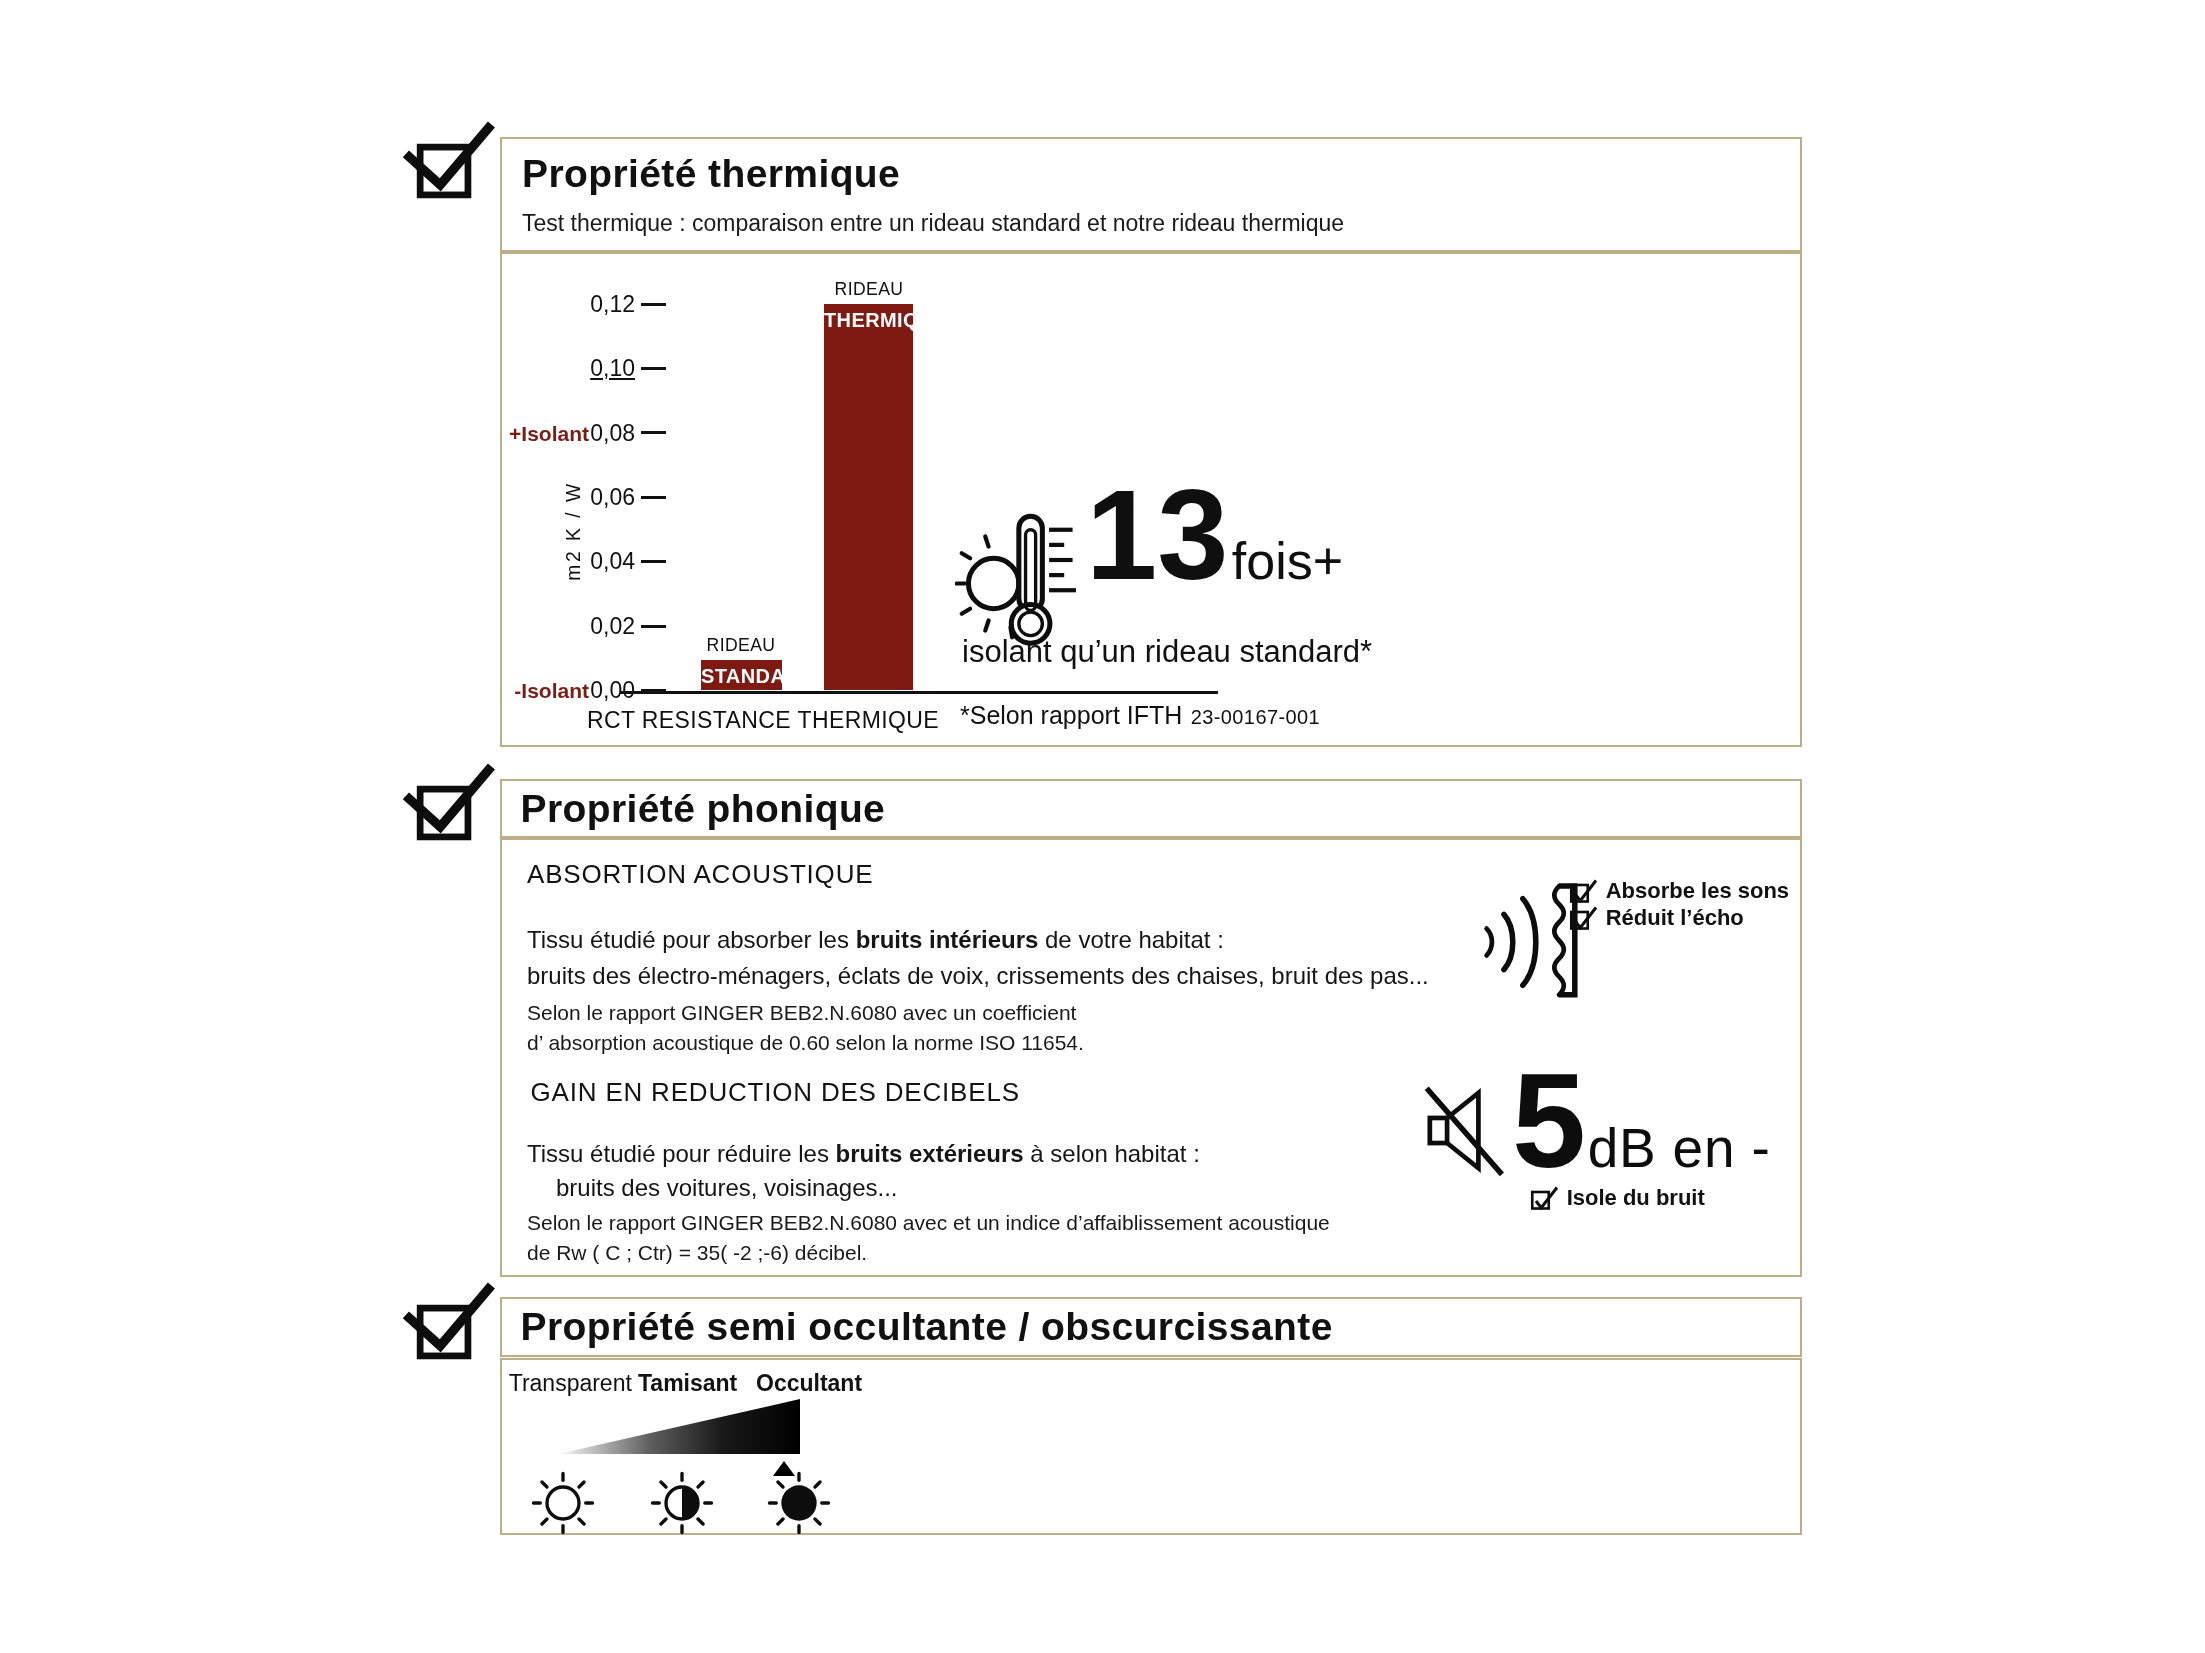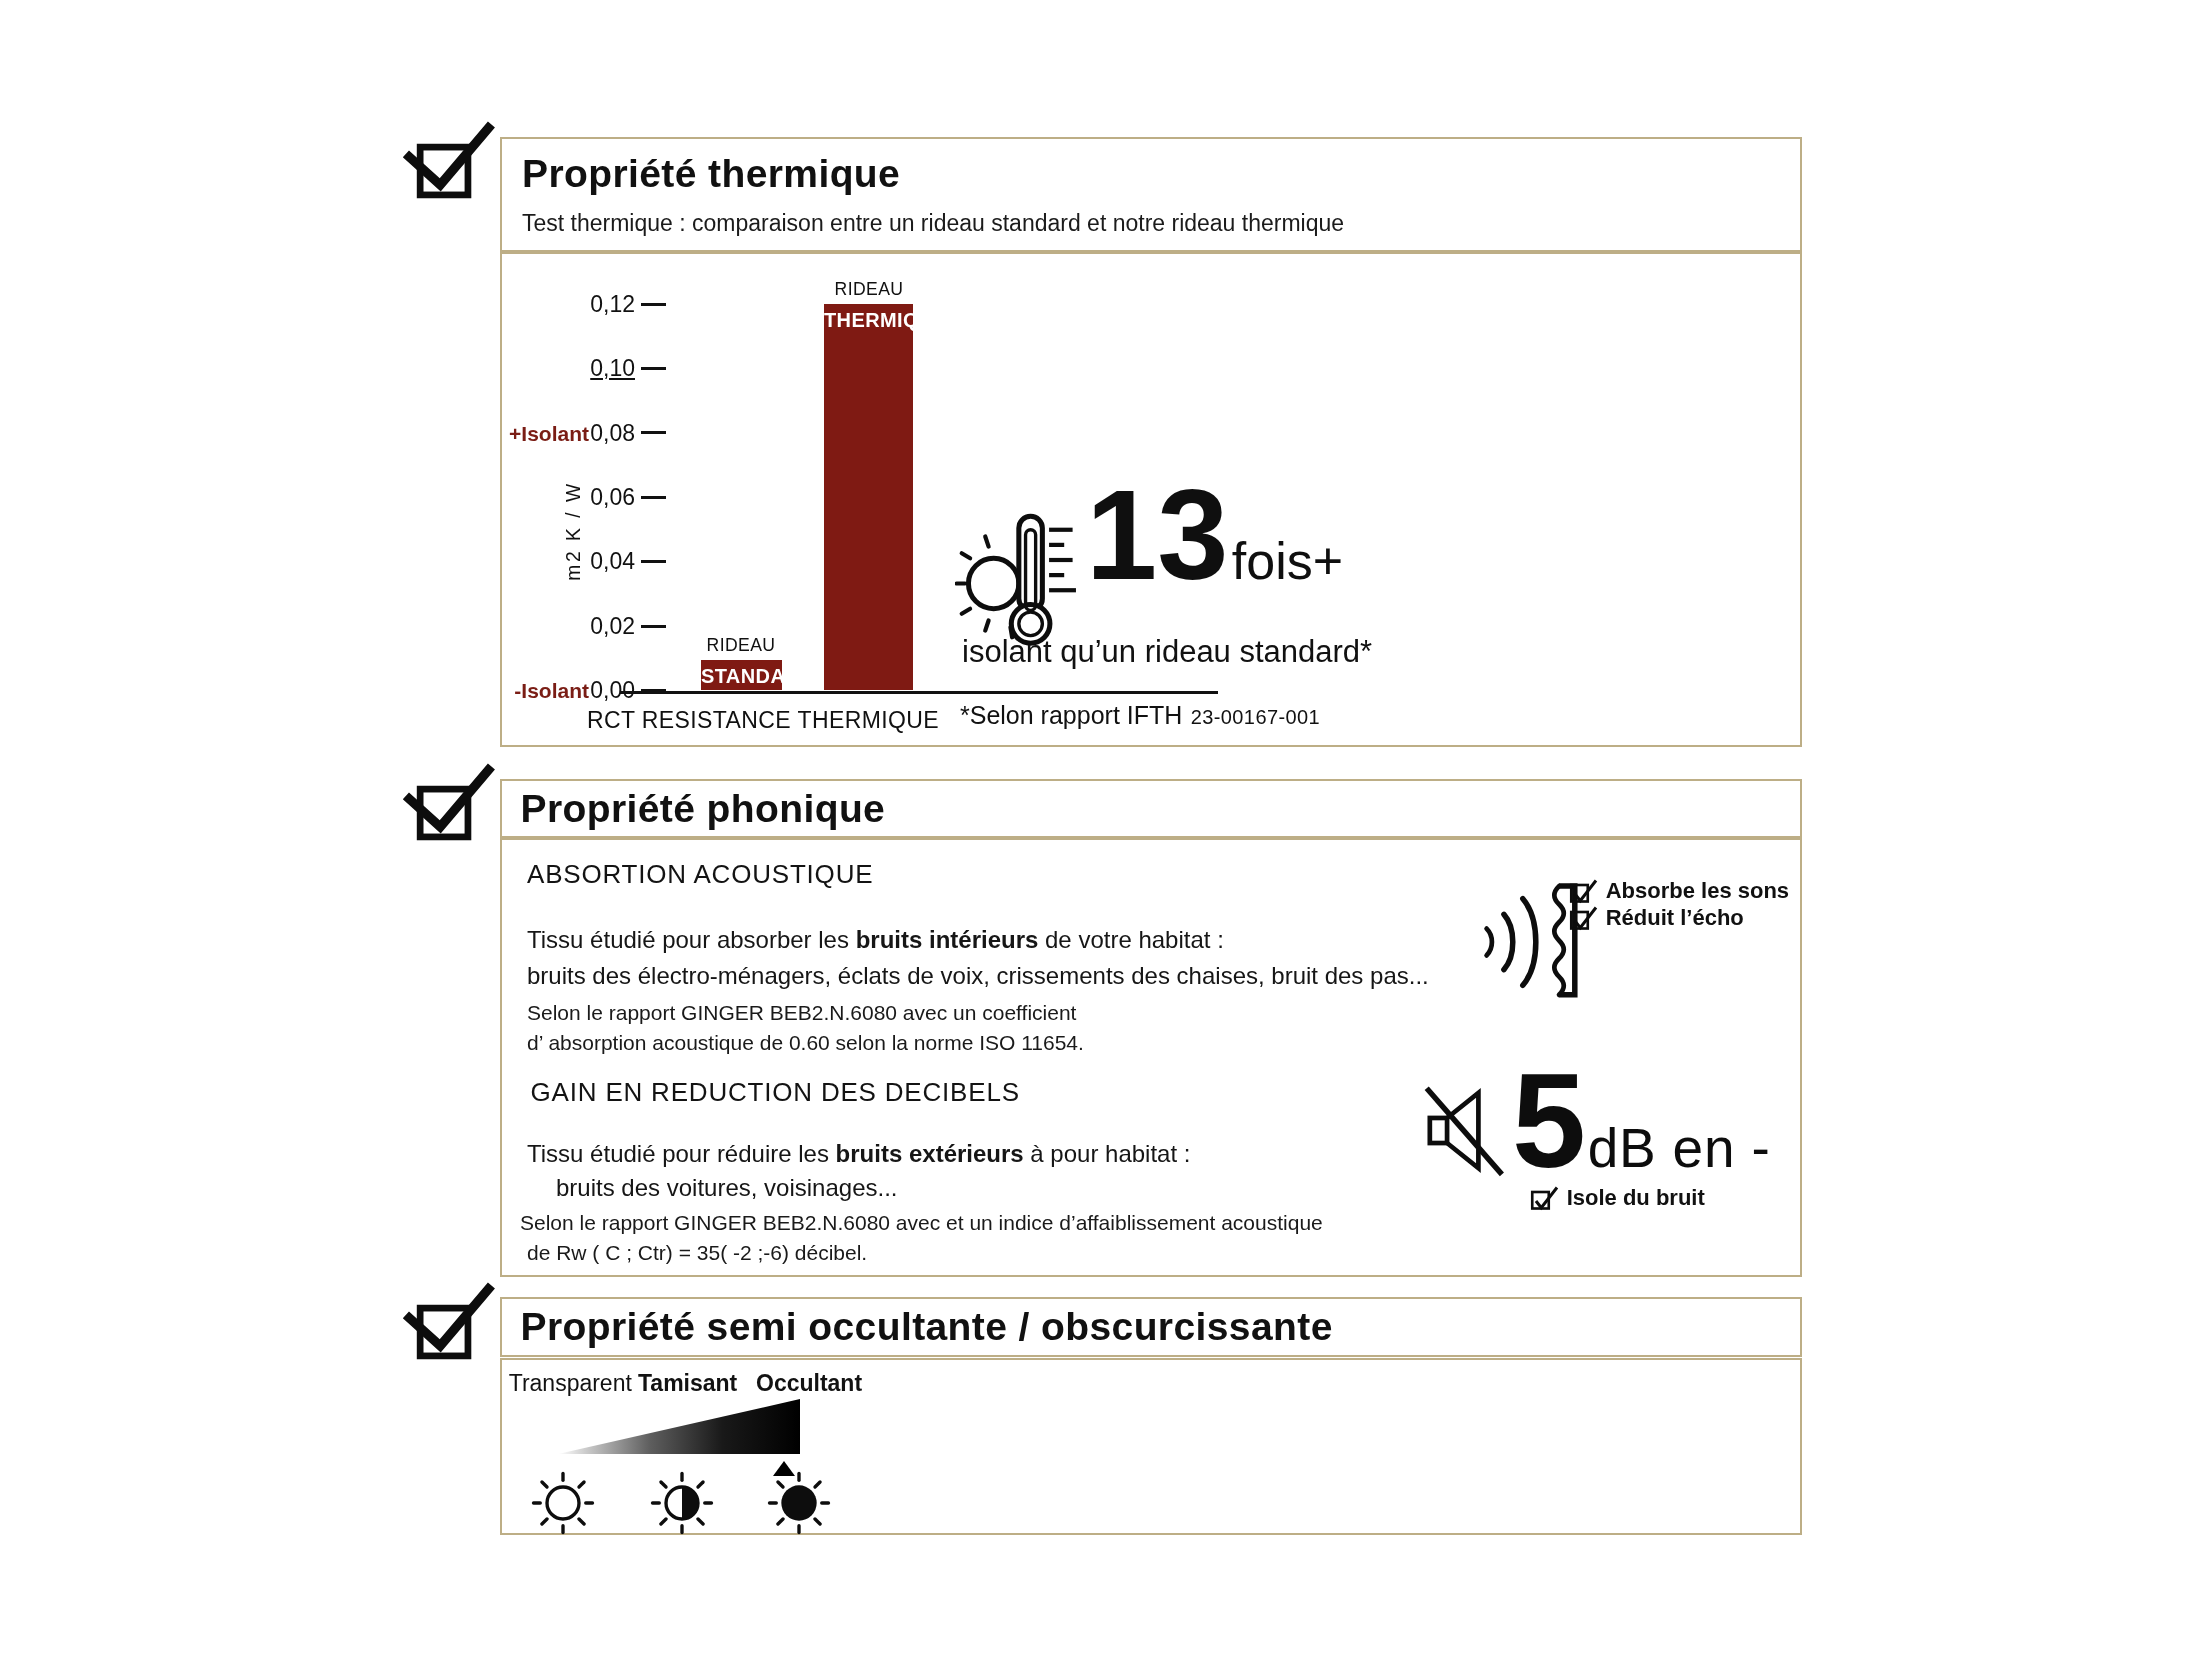--- a/index.html
+++ b/index.html
@@ -171,23 +171,23 @@
     <div class="badge" style="left:1067px;top:64px;">
       <svg width="30" height="28" viewBox="0 0 40 36">
         <rect x="3" y="10" width="22" height="22" fill="none" stroke="#0d0d0d" stroke-width="3.5"></rect>
         <polyline points="8,22 15,31 36,4" fill="none" stroke="#0d0d0d" stroke-width="4"></polyline>
       </svg>
       <span class="label">Réduit l’écho</span>
     </div>
 
     <div class="sec-heading" style="left:28.6px;top:237px;">GAIN EN REDUCTION DES DECIBELS</div>
 
-    <p class="body-line" style="left:25px;top:300px;"><span>Tissu étudié pour réduire les </span><strong>bruits extérieurs</strong><span> à pour habitat :</span></p>
+    <p class="body-line" style="left:25px;top:300px;"><span>Tissu étudié pour réduire les </span><strong>bruits extérieurs</strong><span> à selon habitat :</span></p>
     <p class="body-line" style="left:34px;top:334px;margin-left:20px;">bruits des voitures, voisinages...</p>
-    <p class="note-line" style="left:18px;top:371px;text-align:center;">Selon le rapport GINGER BEB2.N.6080 avec et un indice d’affaiblissement acoustique</p>
+    <p class="note-line" style="left:25px;top:371px;text-align:center;">Selon le rapport GINGER BEB2.N.6080 avec et un indice d’affaiblissement acoustique</p>
     <p class="note-line" style="left:25px;top:401px;">de Rw ( C ; Ctr) = 35( -2 ;-6) décibel.</p>
 
     <svg style="position:absolute;left:920px;top:241px;" width="94" height="99" viewBox="0 0 120 120">
       <rect x="10" y="44" width="22" height="32" fill="none" stroke="#0d0d0d" stroke-width="6"></rect>
       <path d="M32 44 L72 12 L72 108 L32 76" fill="none" stroke="#0d0d0d" stroke-width="6"></path>
       <line x1="6" y1="6" x2="102" y2="116" stroke="#0d0d0d" stroke-width="7"></line>
     </svg>
     <div class="db-row" style="left:1010px;top:227px;">
       <span class="db-number">5</span>
       <span class="db-suffix">dB en -</span>

